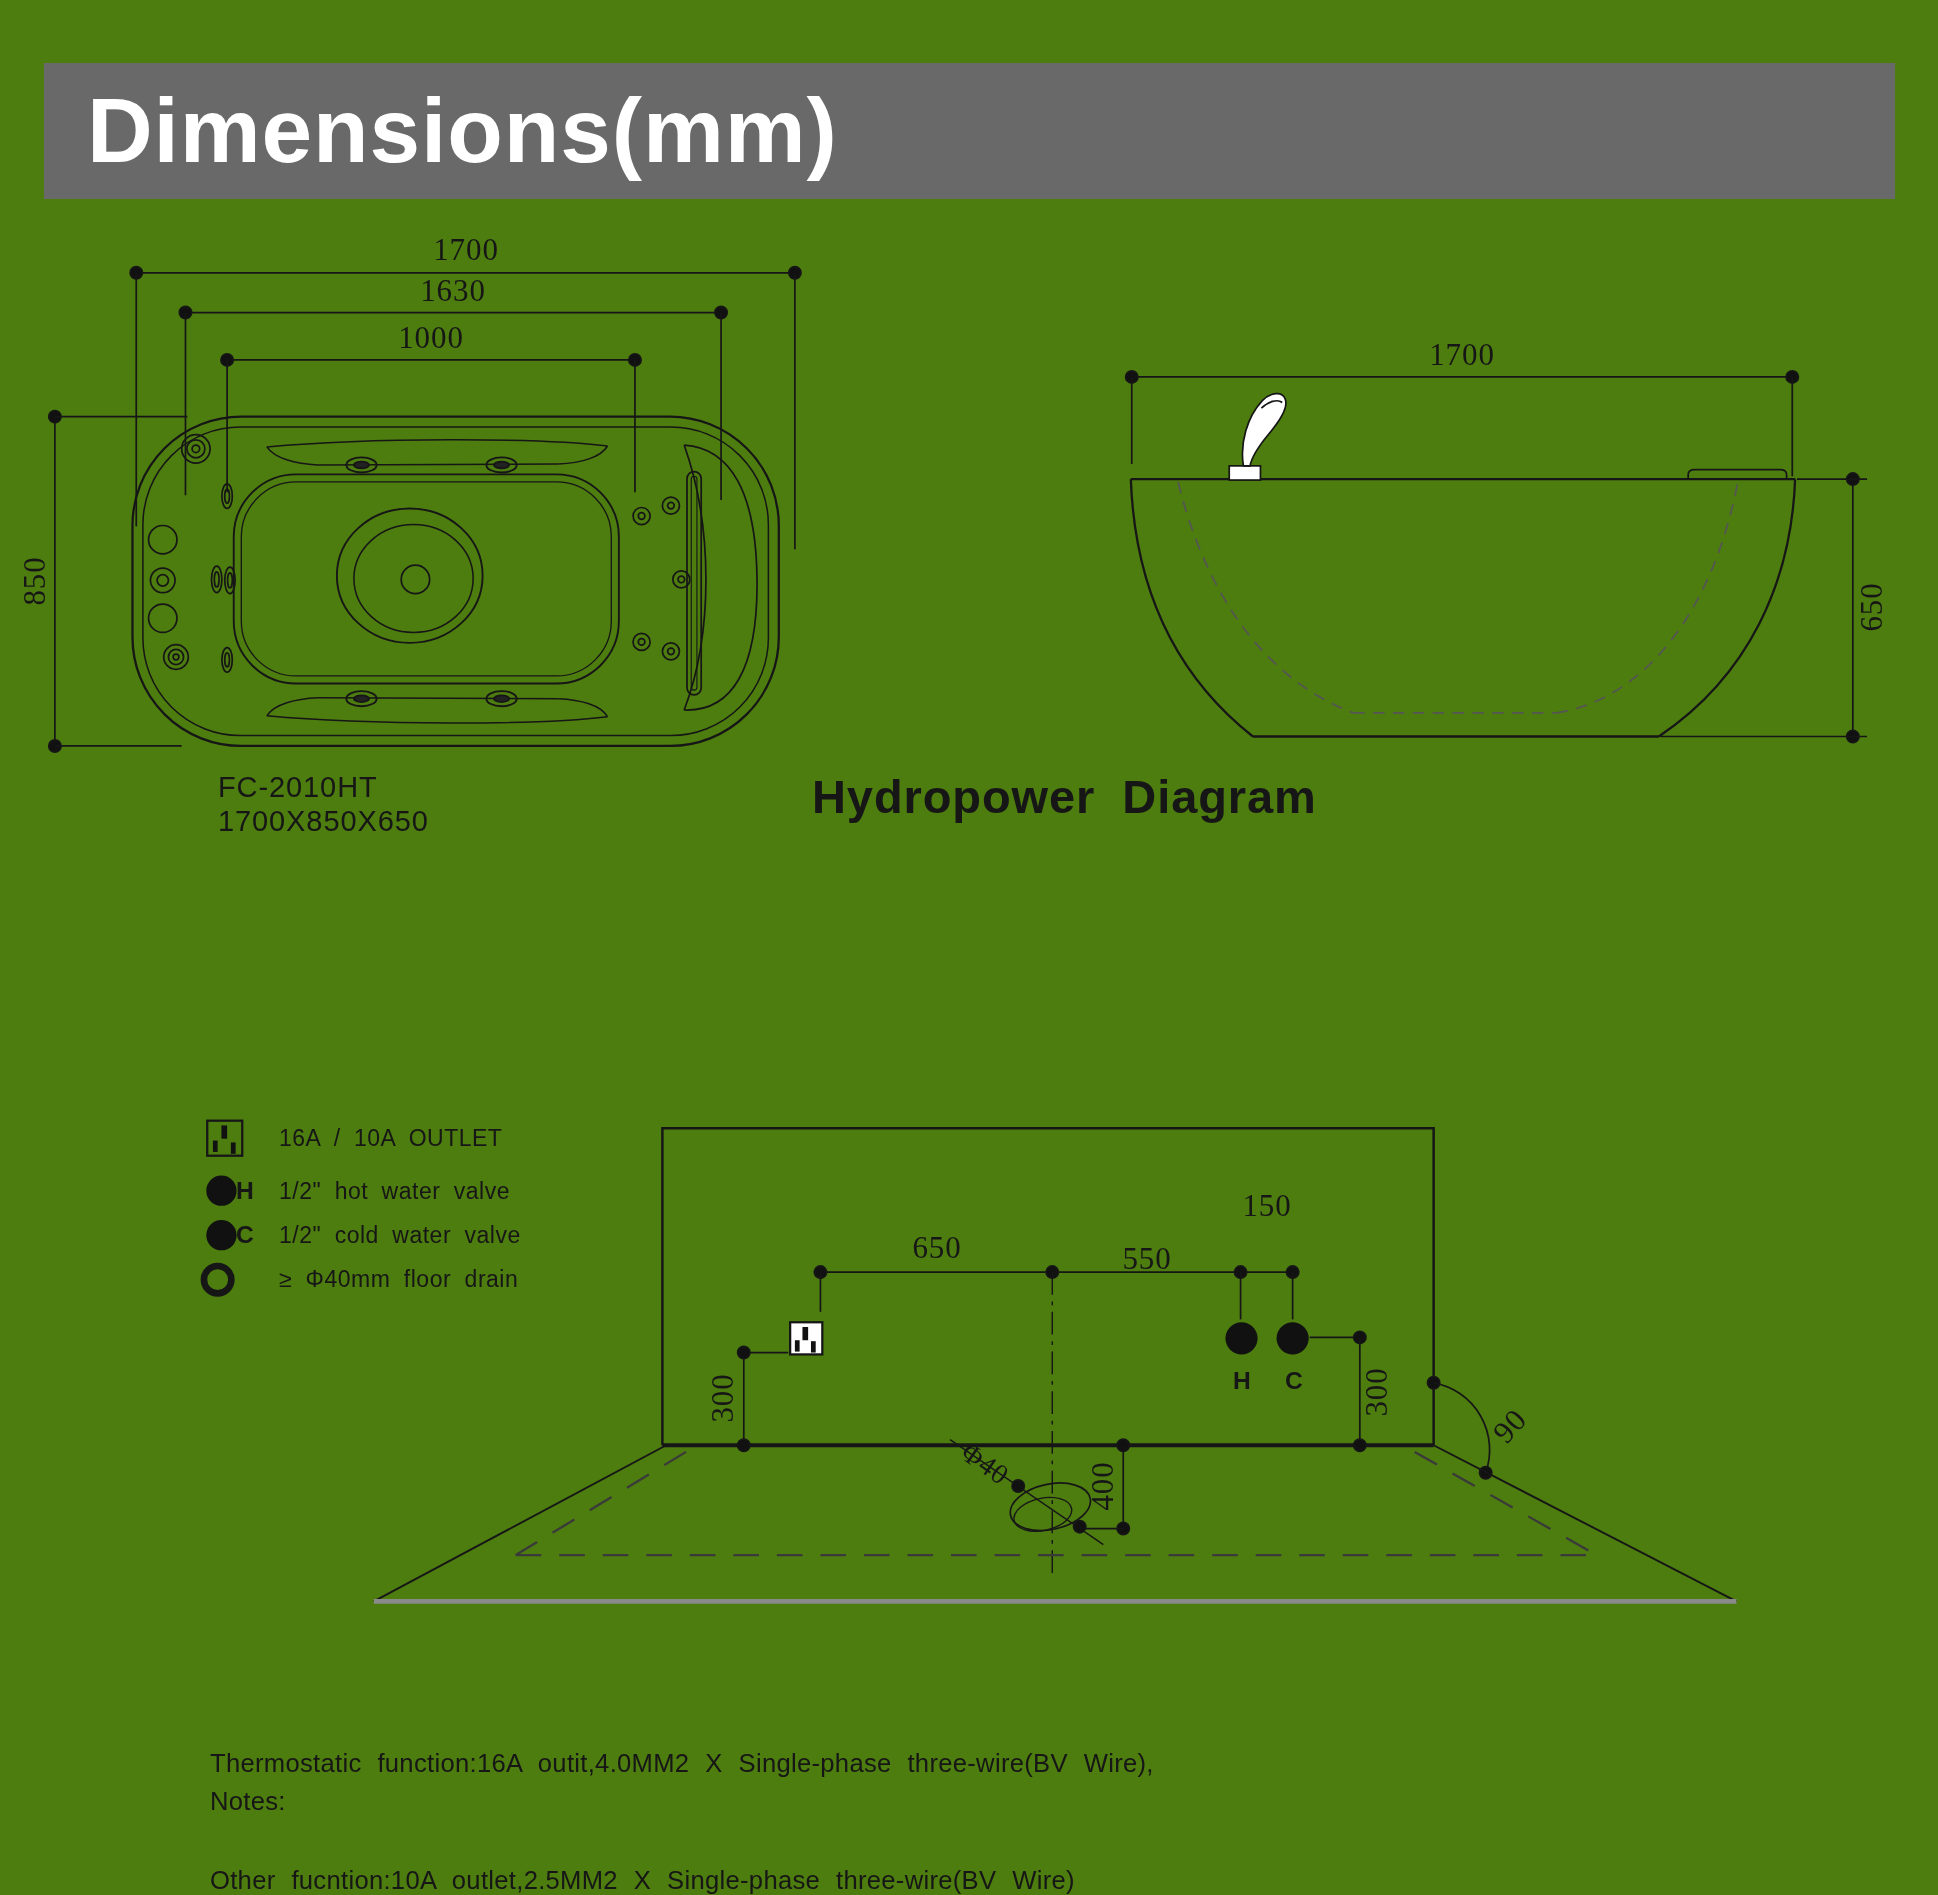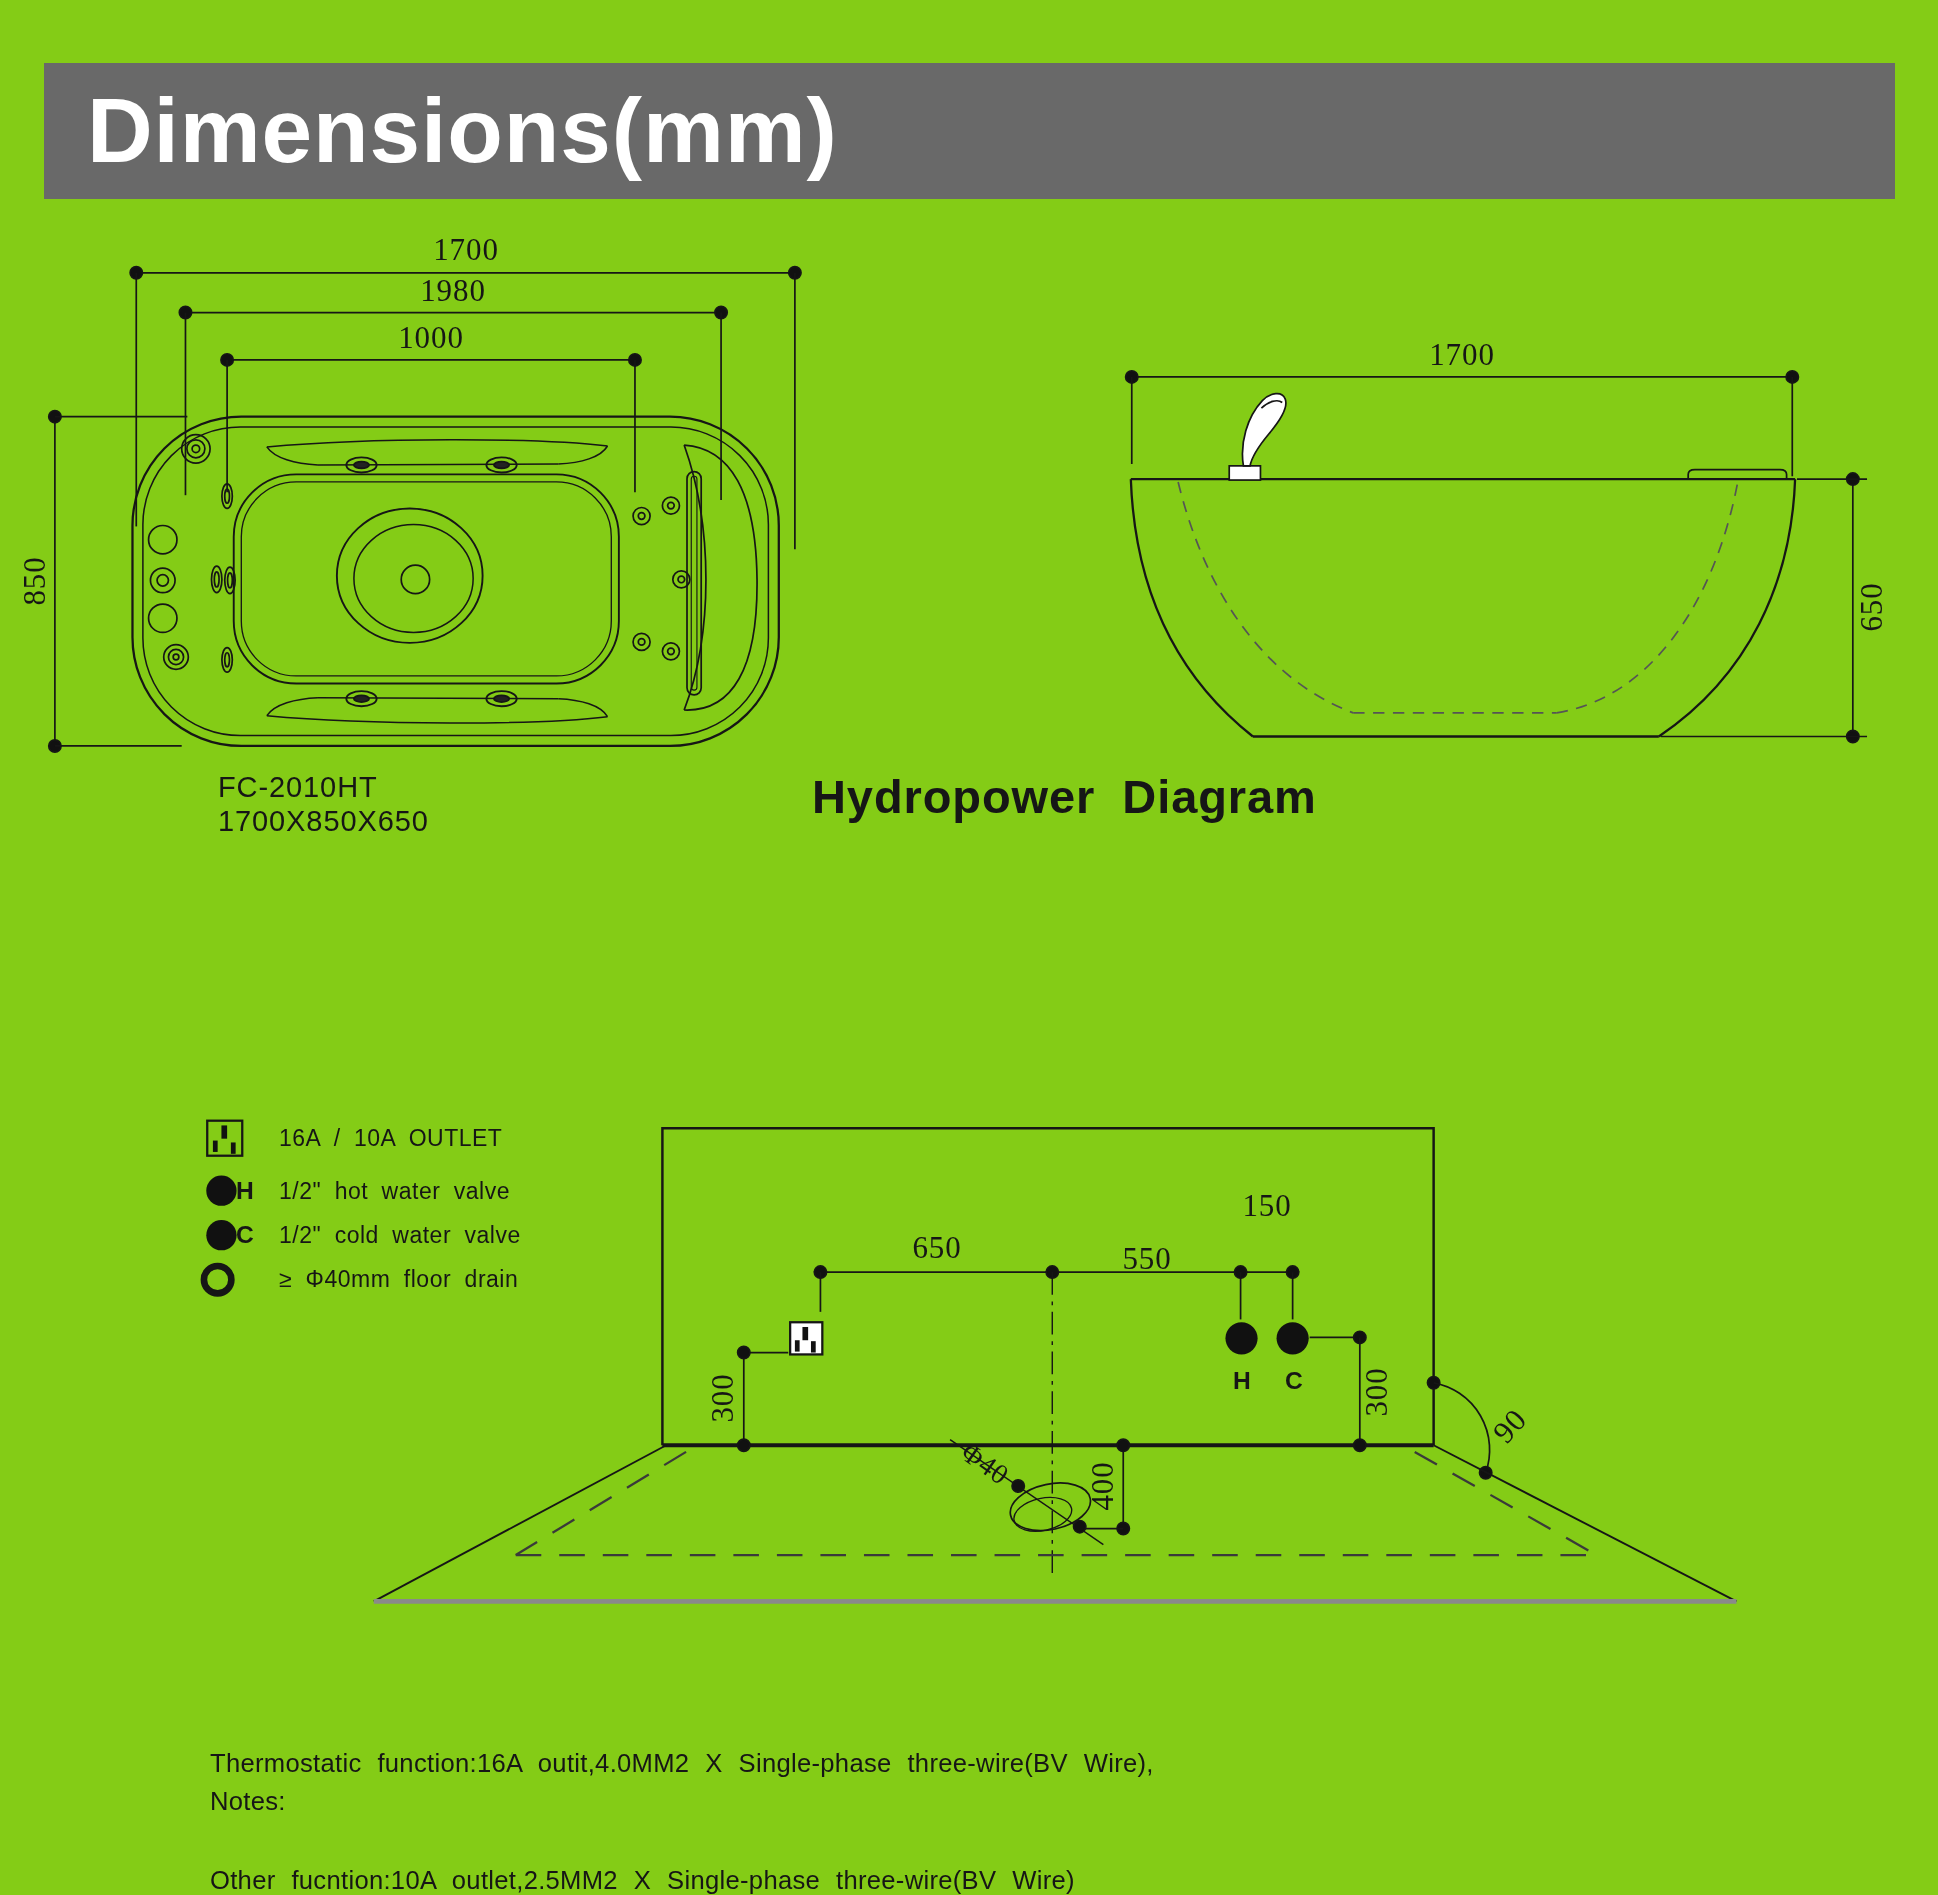--- a/index.html
+++ b/index.html
@@ -1,16 +1,16 @@
 <!DOCTYPE html>
 <html style="font-size:15px"><head>
 <meta charset="utf-8">
 <style>
   html,body{margin:0;padding:0;background:#ffffff;}
-  .page{position:relative;width:1938px;height:1896px;background:#84cc16;overflow:hidden;
+  .page{position:relative;width:1938px;height:1896px;background:#4d7c0f;overflow:hidden;
         font-family:"Liberation Sans",sans-serif;color:#161616;}
   .header{position:absolute;left:44px;top:63px;width:1851px;height:136px;background:#696969;
           display:flex;align-items:center;justify-content:space-between;
           padding:0 85px 0 43px;box-sizing:border-box;}
   .header .en{color:#fff;font-weight:bold;font-size:91px;letter-spacing:0.9px;font-family:"Liberation Sans",sans-serif;}
   .header .ar{color:#fff;font-weight:bold;font-size:64px;font-family:"DejaVu Sans",sans-serif;direction:rtl;}
   svg{position:absolute;left:0;top:0;}
   .lbl{position:absolute;transform:translate(-50%,-50%);font-family:"Liberation Serif",serif;
        font-size:31px;color:#161616;white-space:nowrap;letter-spacing:0.9px;}
   .rot{transform:translate(-50%,-50%) rotate(-90deg);}
@@ -239,21 +239,21 @@
             <line x1="725" y1="1534" x2="545" y2="1643"></line>
             <line x1="545" y1="1643" x2="1687" y2="1643"></line>
             <line x1="1495" y1="1534" x2="1687" y2="1643"></line>
           </g>
         </g>
       </g>
     </g>
   </svg>
 
   <div class="lbl" style="left:466px;top:250px;">1700</div>
-  <div class="lbl" style="left:453px;top:291px;">1980</div>
+  <div class="lbl" style="left:453px;top:291px;">1630</div>
   <div class="lbl" style="left:431px;top:338px;">1000</div>
   <div class="lbl rot" style="left:35px;top:581px;">850</div>
 
   <div class="tl model" style="left:210px;top:787px;">FC-2010HT</div>
   <div class="tl model" style="left:210px;top:821px;">1700X850X650</div>
 
   <div class="lbl" style="left:1462px;top:355px;">1700</div>
   <div class="lbl rot" style="left:1872px;top:607px;">650</div>
   <div class="tl hydro" style="left:812px;top:796px;">Hydropower Diagram</div>
 

